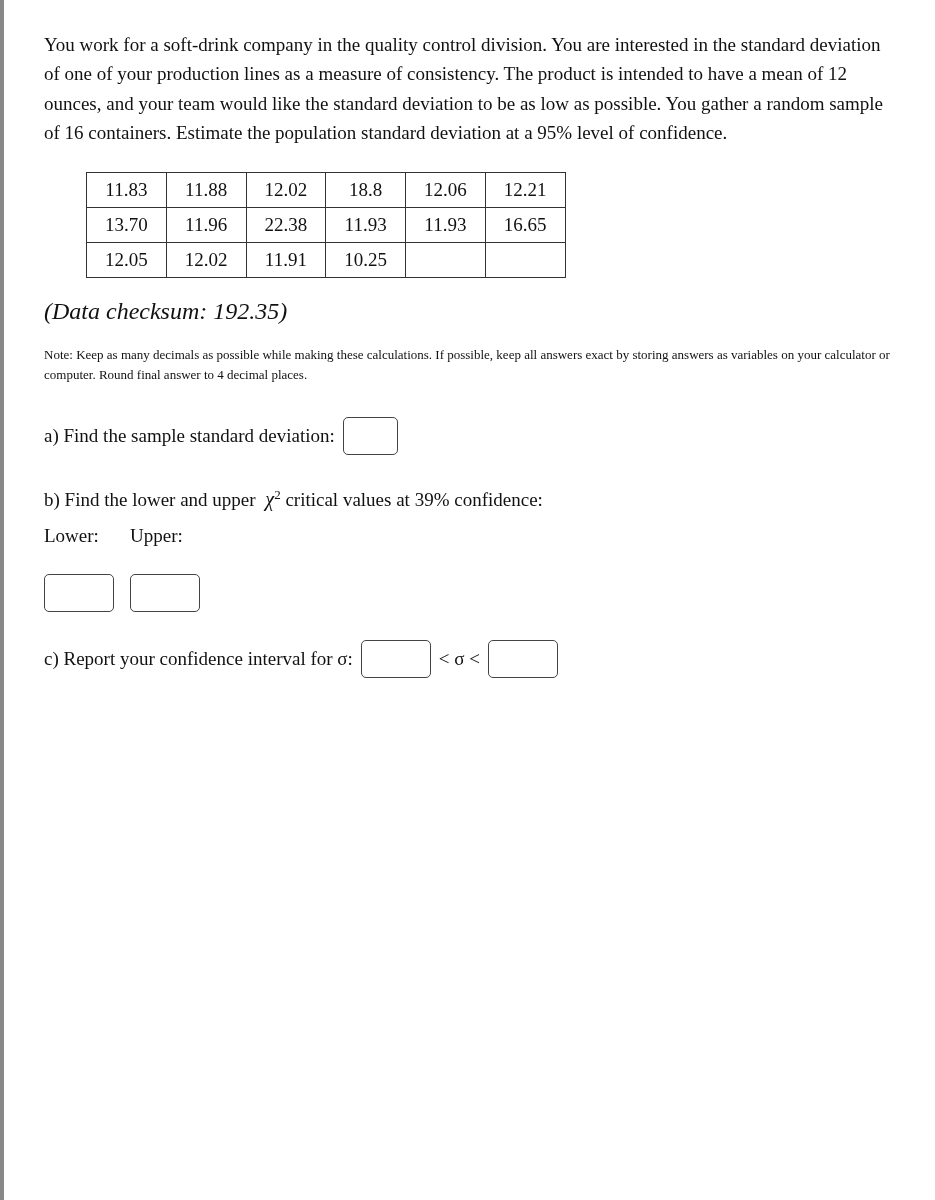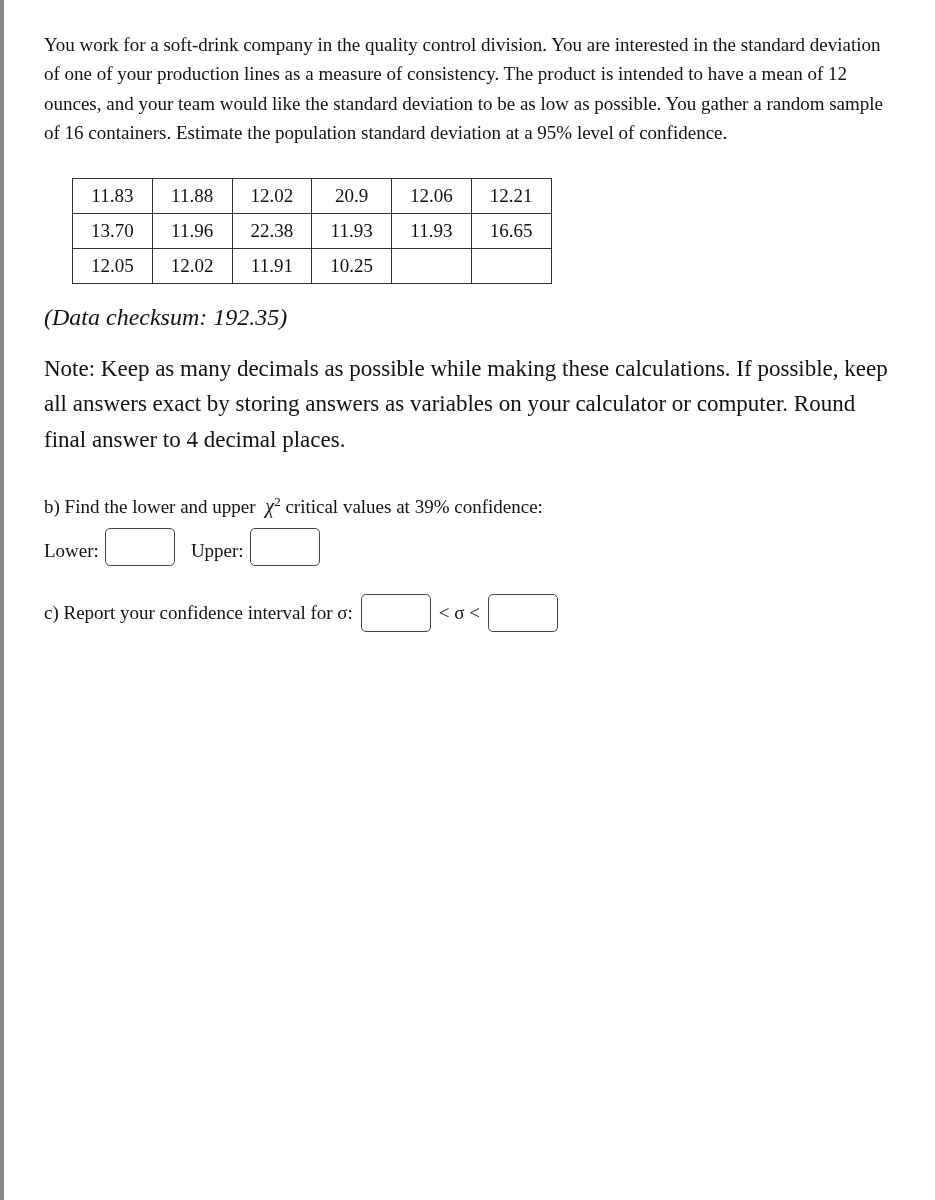--- a/index.html
+++ b/index.html
@@ -24,25 +24,25 @@
       background: #ffffff;
       padding: 30px 40px 40px 40px;
       position: relative;
       border-left: 4px solid #888;
     }
 
     .intro-text {
       font-size: 19px;
       line-height: 1.55;
       color: #111;
-      margin-bottom: 30px;
+      margin-bottom: 24px;
     }
 
     .data-table-wrapper {
-      margin: 10px 0 20px 28px;
+      margin: 10px 0 20px 42px;
     }
 
     .data-table {
       border-collapse: collapse;
       font-size: 19px;
     }
 
     .data-table td {
       border: 1px solid #333;
       padding: 6px 18px;
@@ -57,21 +57,21 @@
     }
 
     .checksum {
       font-size: 24px;
       font-style: italic;
       margin: 14px 0 20px 0;
       color: #111;
     }
 
     .note-text {
-      font-size: 23px;
+      font-size: 13px;
       line-height: 1.55;
       color: #111;
       margin-bottom: 32px;
     }
 
     .question {
       font-size: 19px;
       line-height: 1.6;
       color: #111;
       margin-bottom: 28px;
@@ -111,22 +111,23 @@
     .lower-upper-row {
       display: flex;
       align-items: center;
       gap: 16px;
       margin-top: 6px;
       font-size: 19px;
     }
 
     .label-input {
       display: flex;
-      align-items: flex-end;
-      gap: 6px;
+      align-items: flex-start;
+      gap: 22px;
+      flex-direction: column;
     }
 
     .confidence-row {
       display: flex;
       align-items: center;
       gap: 8px;
       margin-top: 4px;
       font-size: 19px;
     }
   </style>
@@ -137,21 +138,21 @@
 
   <p class="intro-text">You work for a soft-drink company in the quality control division.  You are interested in the standard deviation of one of your production lines as a measure of consistency. The product is intended to have a mean of 12 ounces, and your team would like the standard deviation to be as low as possible.  You gather a random sample of 16 containers.  Estimate the population standard deviation at a 95% level of confidence.</p>
 
   <div class="data-table-wrapper">
     <table class="data-table">
       <tbody>
         <tr>
           <td>11.83</td>
           <td>11.88</td>
           <td>12.02</td>
-          <td>20.9</td>
+          <td>18.8</td>
           <td>12.06</td>
           <td>12.21</td>
         </tr>
         <tr>
           <td>13.70</td>
           <td>11.96</td>
           <td>22.38</td>
           <td>11.93</td>
           <td>11.93</td>
           <td>16.65</td>
@@ -165,20 +166,26 @@
           <td class="empty"></td>
         </tr>
       </tbody>
     </table>
   </div>
 
   <p class="checksum">(Data checksum: 192.35)</p>
 
   <p class="note-text">Note: Keep as many decimals as  possible while making these calculations. If possible, keep all answers exact by storing answers as variables on your calculator or computer.  Round final answer to 4 decimal places.</p>
 
+  <div class="question">
+    <div class="question-row">
+      <span>a)  Find the sample standard deviation:</span>
+      <span class="input-box"></span>
+    </div>
+  </div>
 
   <div class="question">
     <div>
       <span>b)  Find the lower and upper</span>
       <span style="font-style:italic; font-size:20px;">&nbsp;χ</span><span class="sup-text">2</span>
       <span>critical values at 39% confidence:</span>
     </div>
     <div class="lower-upper-row">
       <div class="label-input">
         <span>Lower:</span>

